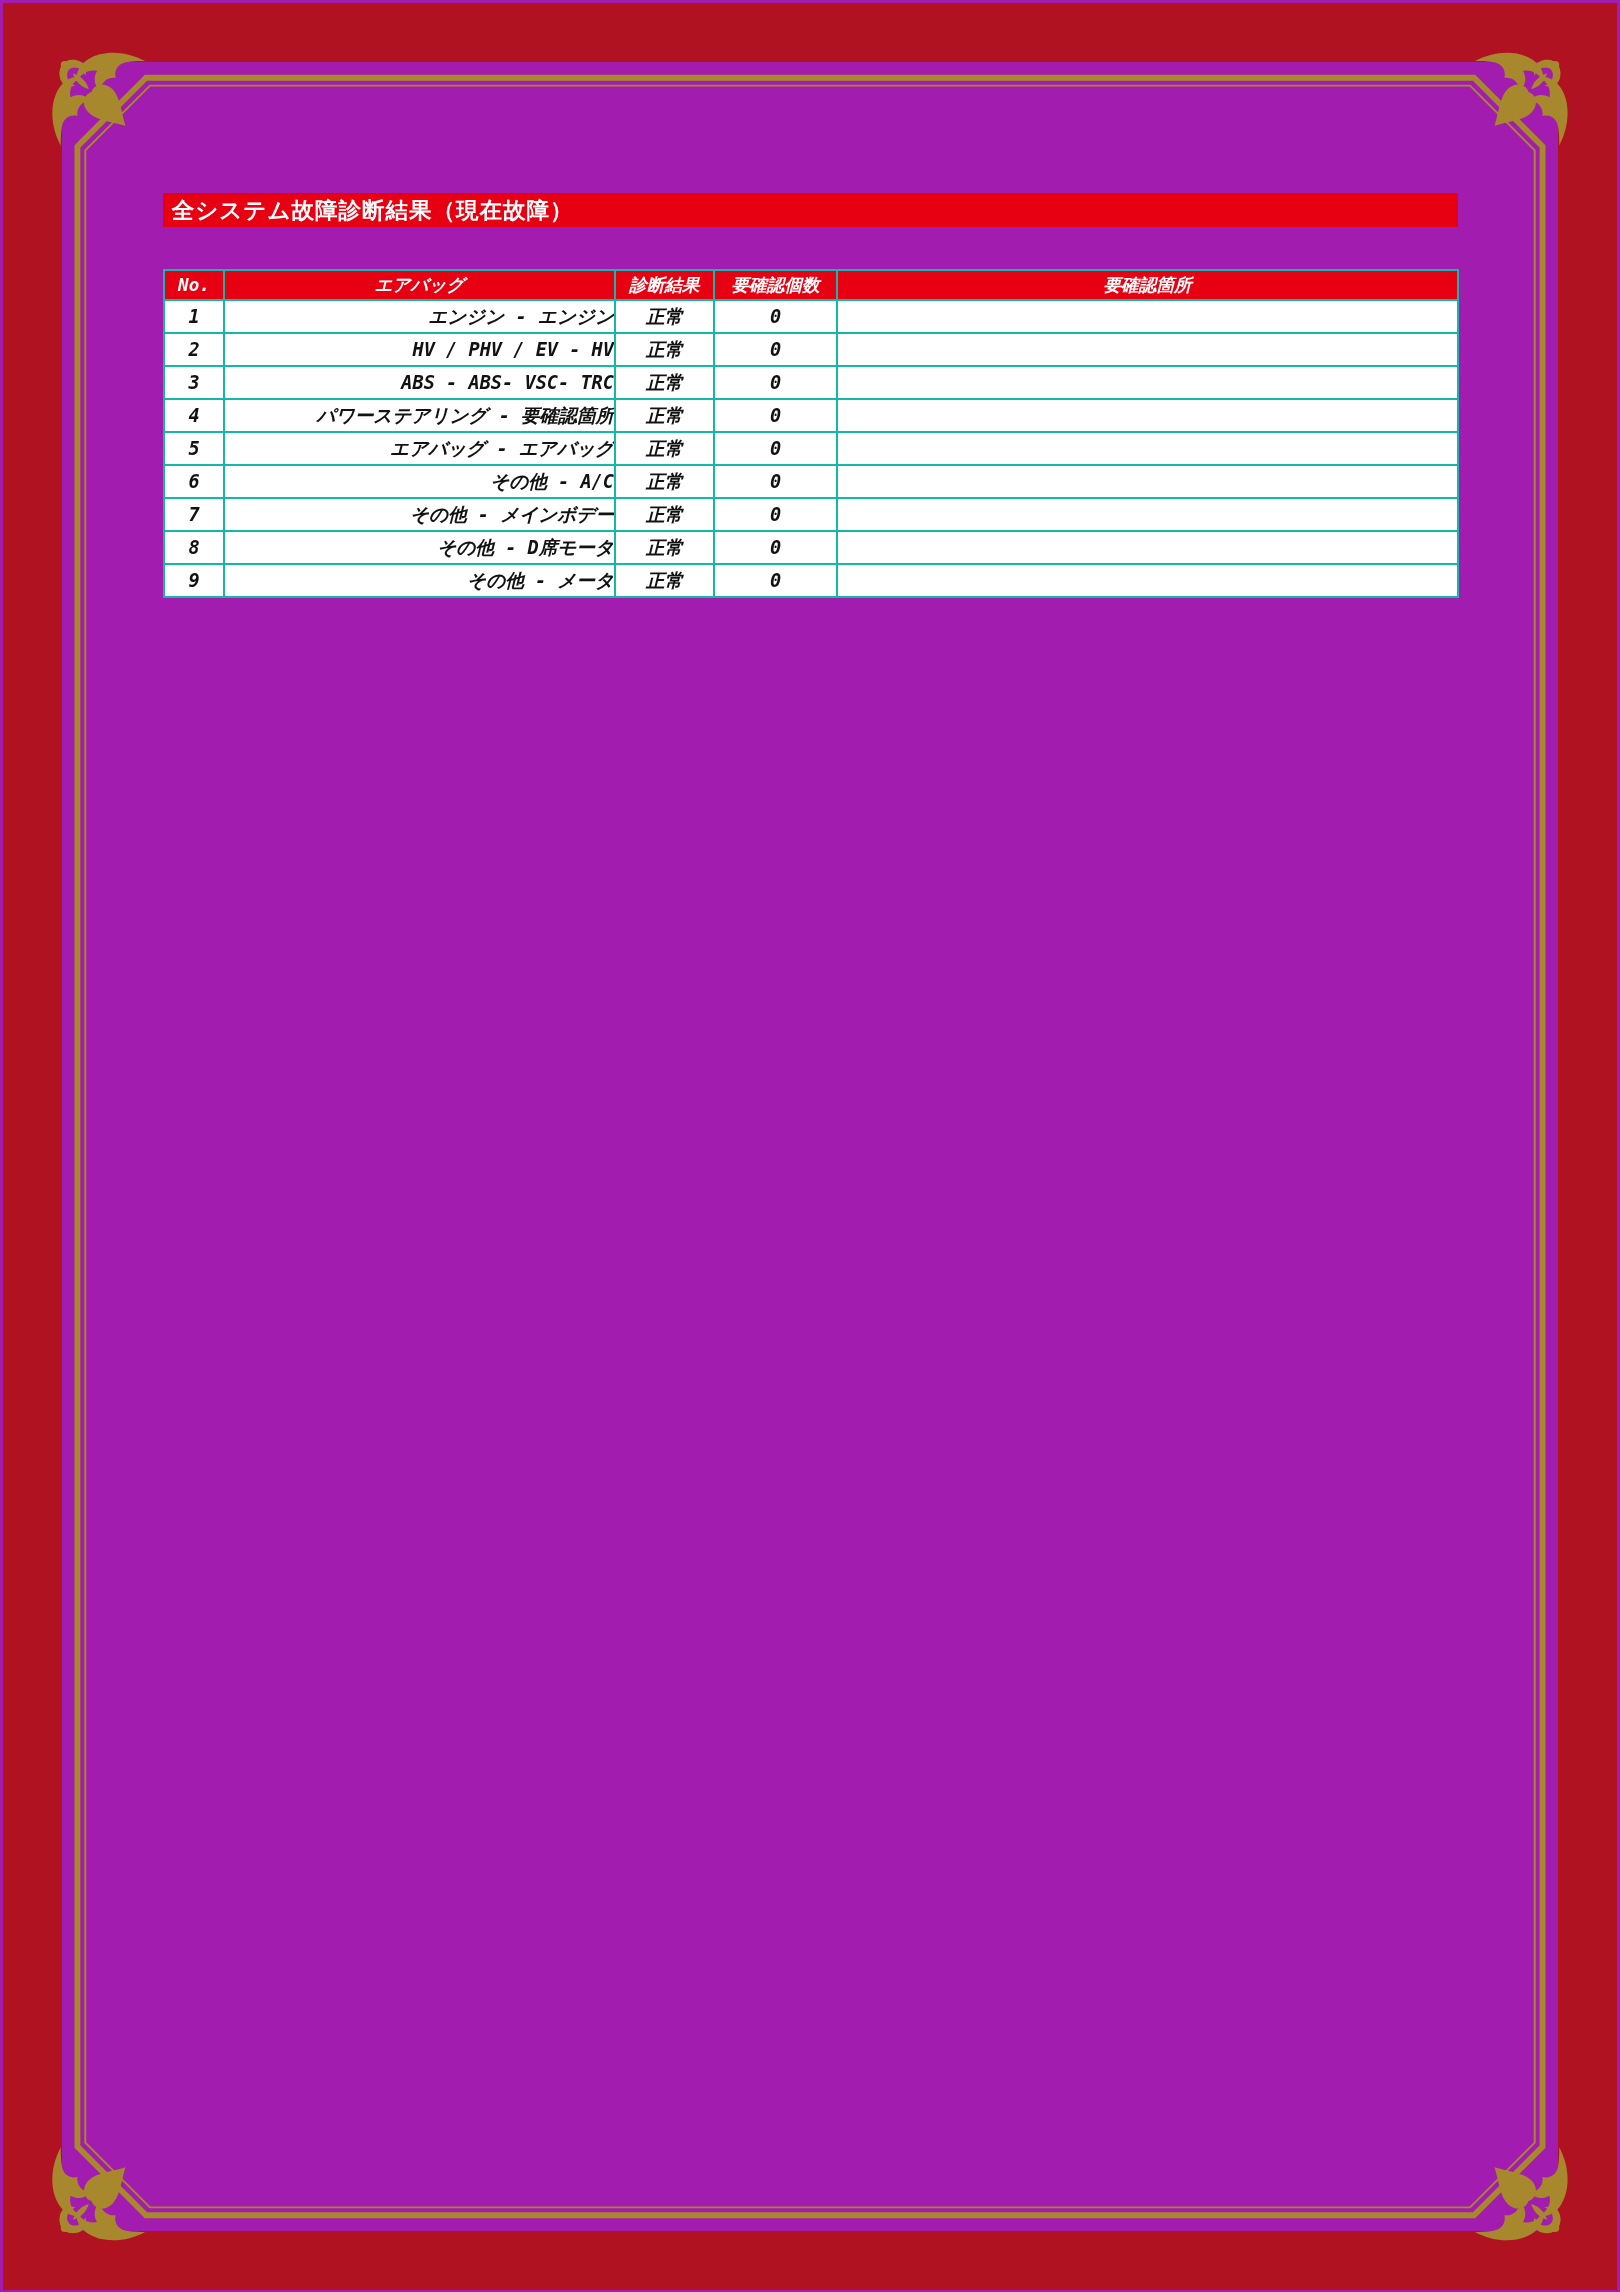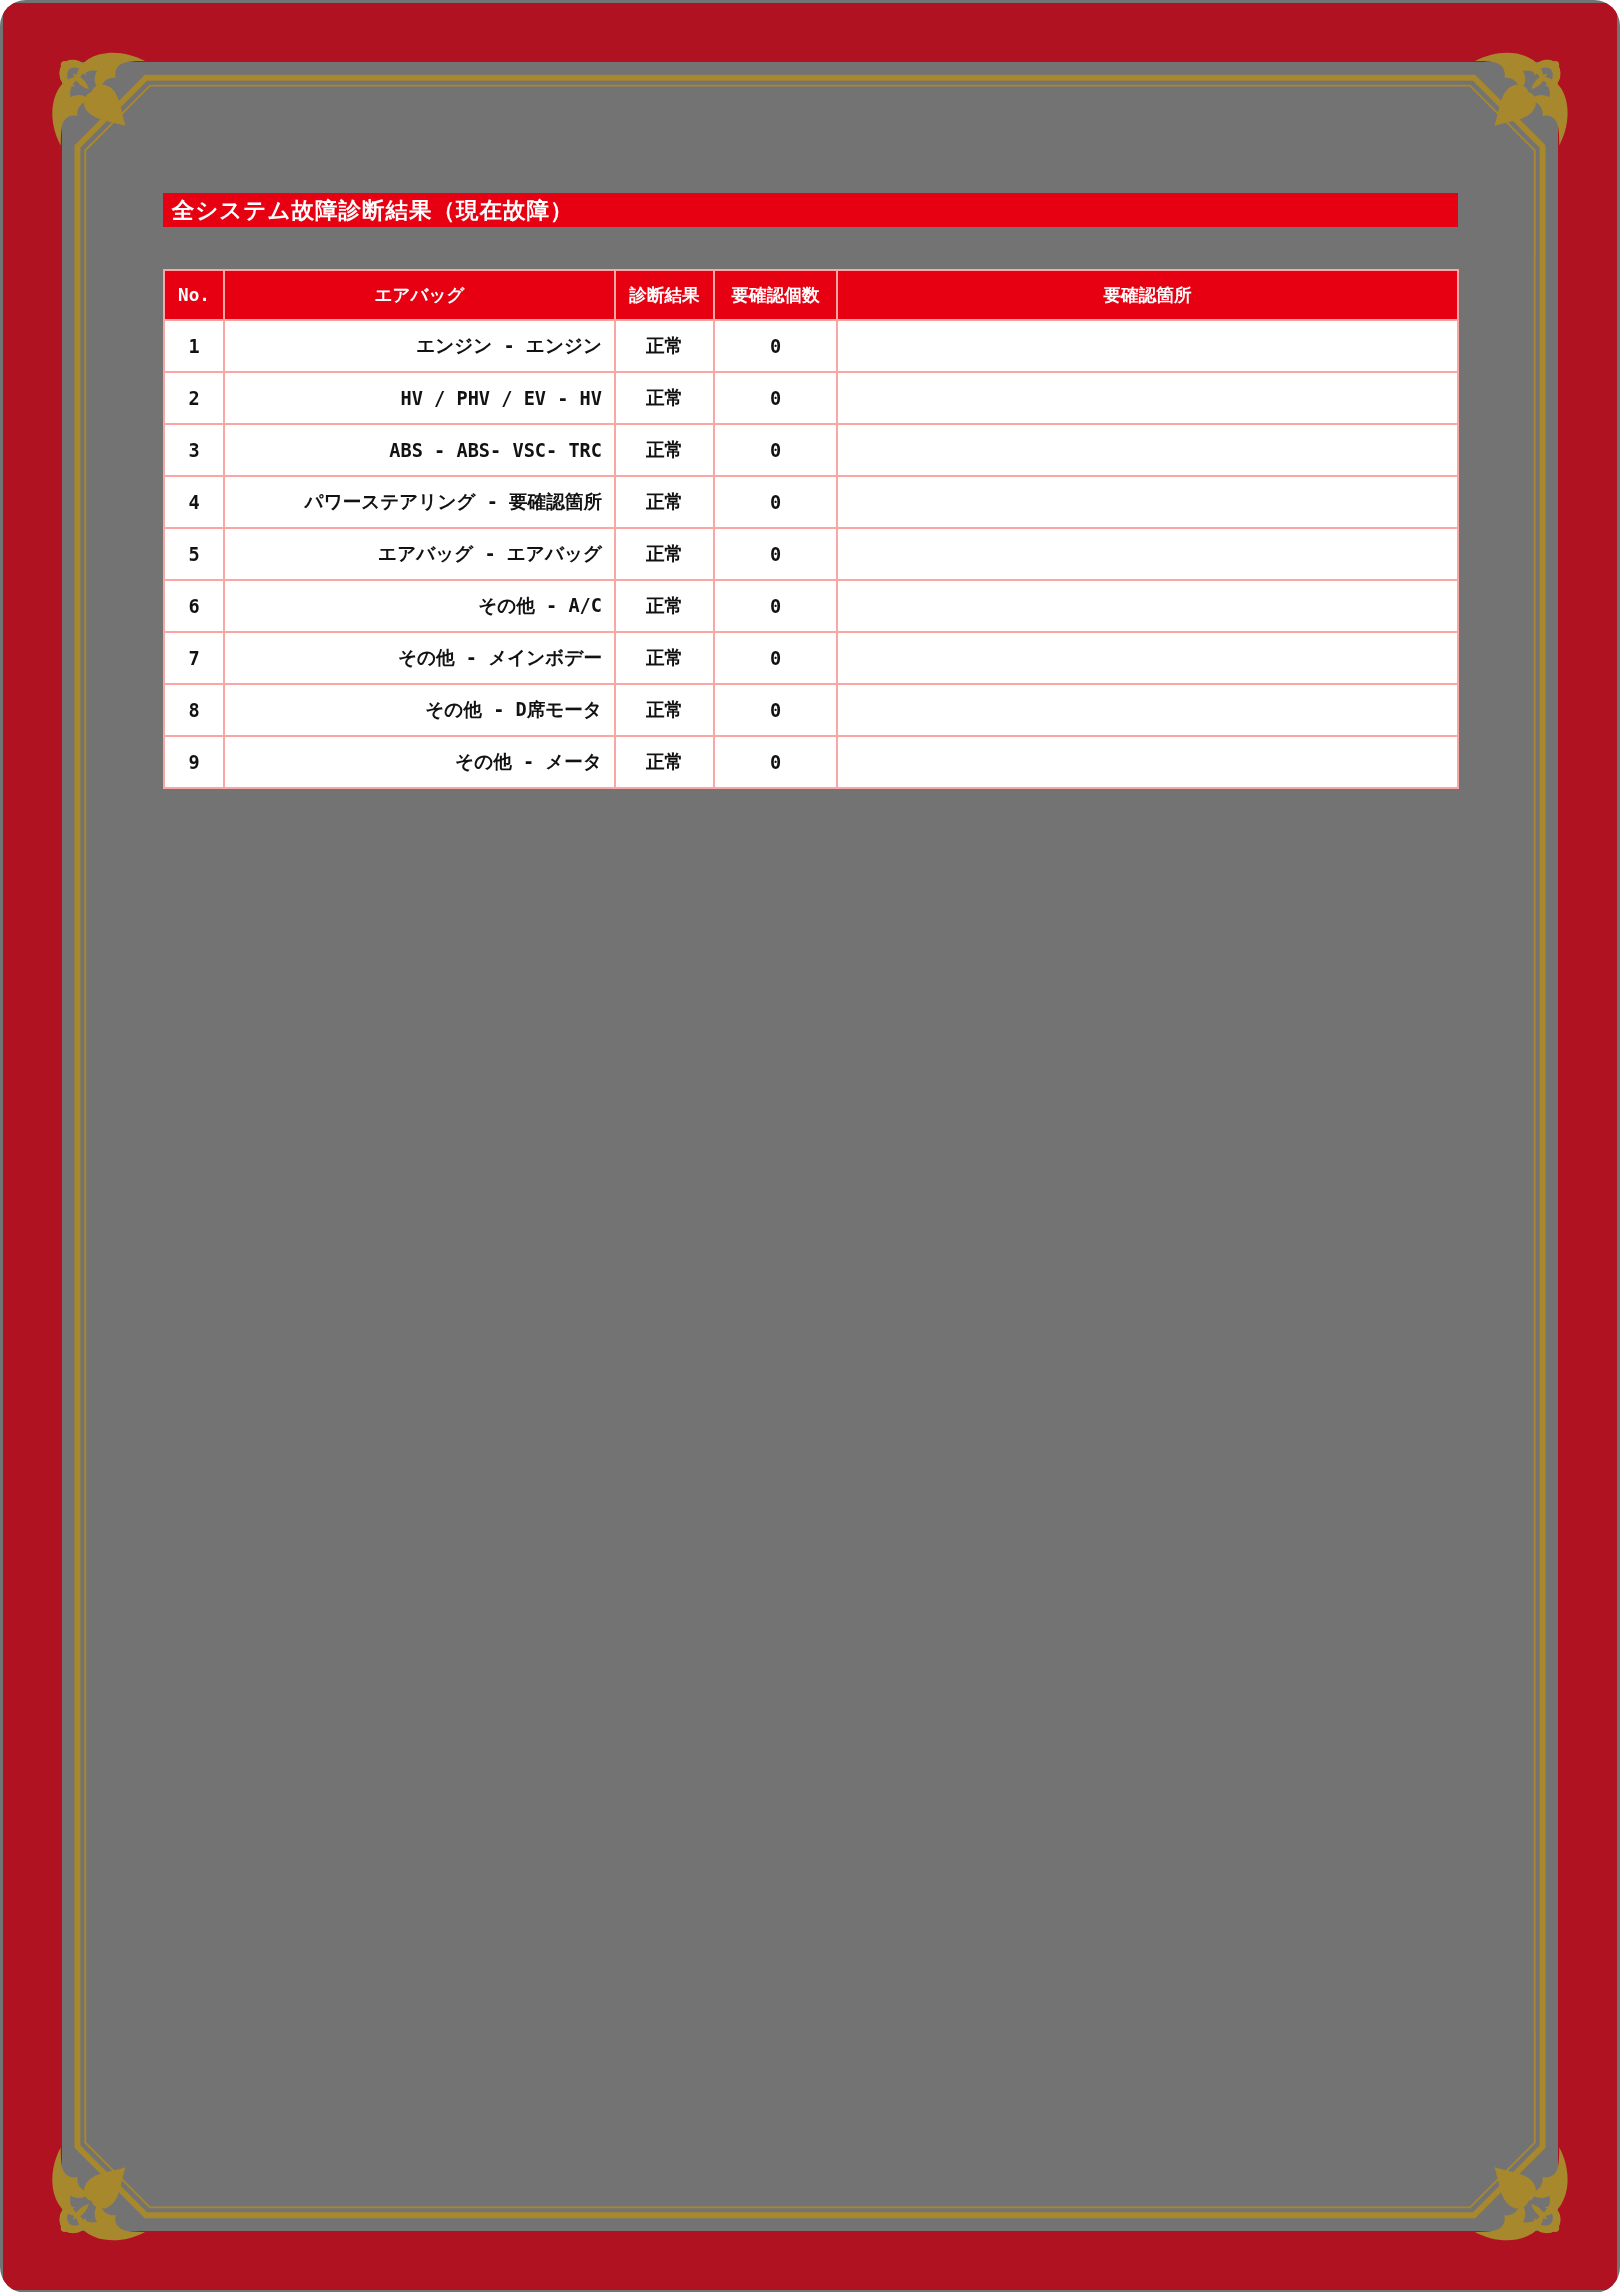--- a/index.html
+++ b/index.html
@@ -6,24 +6,23 @@
     --accent-red:#E60012;
     --frame-red:#B11222;
     --gold:#A8882C;
     --text-black:#121212;
   }
   *{box-sizing:border-box;}
   html,body{margin:0;padding:0;background:#ffffff;}
   .page{
     position:relative;
     width:1620px;height:2293px;
-    background:#737373;
+    background:#a21caf;
     font-family:"DejaVu Sans Mono","DejaVu Sans","Liberation Sans",sans-serif;
     overflow:hidden;
-    border-radius:26px;
   }
   
   .red-frame{
     position:absolute;inset:2.9px;
     border:59px solid var(--frame-red);
     pointer-events:none;
   }
   
   .gold-frame{
     position:absolute;left:0;top:0;
@@ -43,23 +42,23 @@
     white-space:nowrap;
   }
   
   .table-wrap{position:absolute;left:163px;top:269px;}
   table.diag{
     border-collapse:collapse;table-layout:fixed;
     width:1295px;
     background:#ffffff;
   }
   table.diag th,table.diag td{
-    border:2px solid #fca5a5;
-    padding:12px;
-    overflow:hidden;white-space:nowrap;
+    border:2px solid #14b8a6;
+    padding:0;
+    overflow:hidden;white-space:nowrap;font-style:italic;
   }
   table.diag th{
     background:var(--accent-red);
     color:#ffffff;
     font-size:17.6px;font-weight:600;
     height:30px;
     text-align:center;
   }
   table.diag td{
     height:33px;

